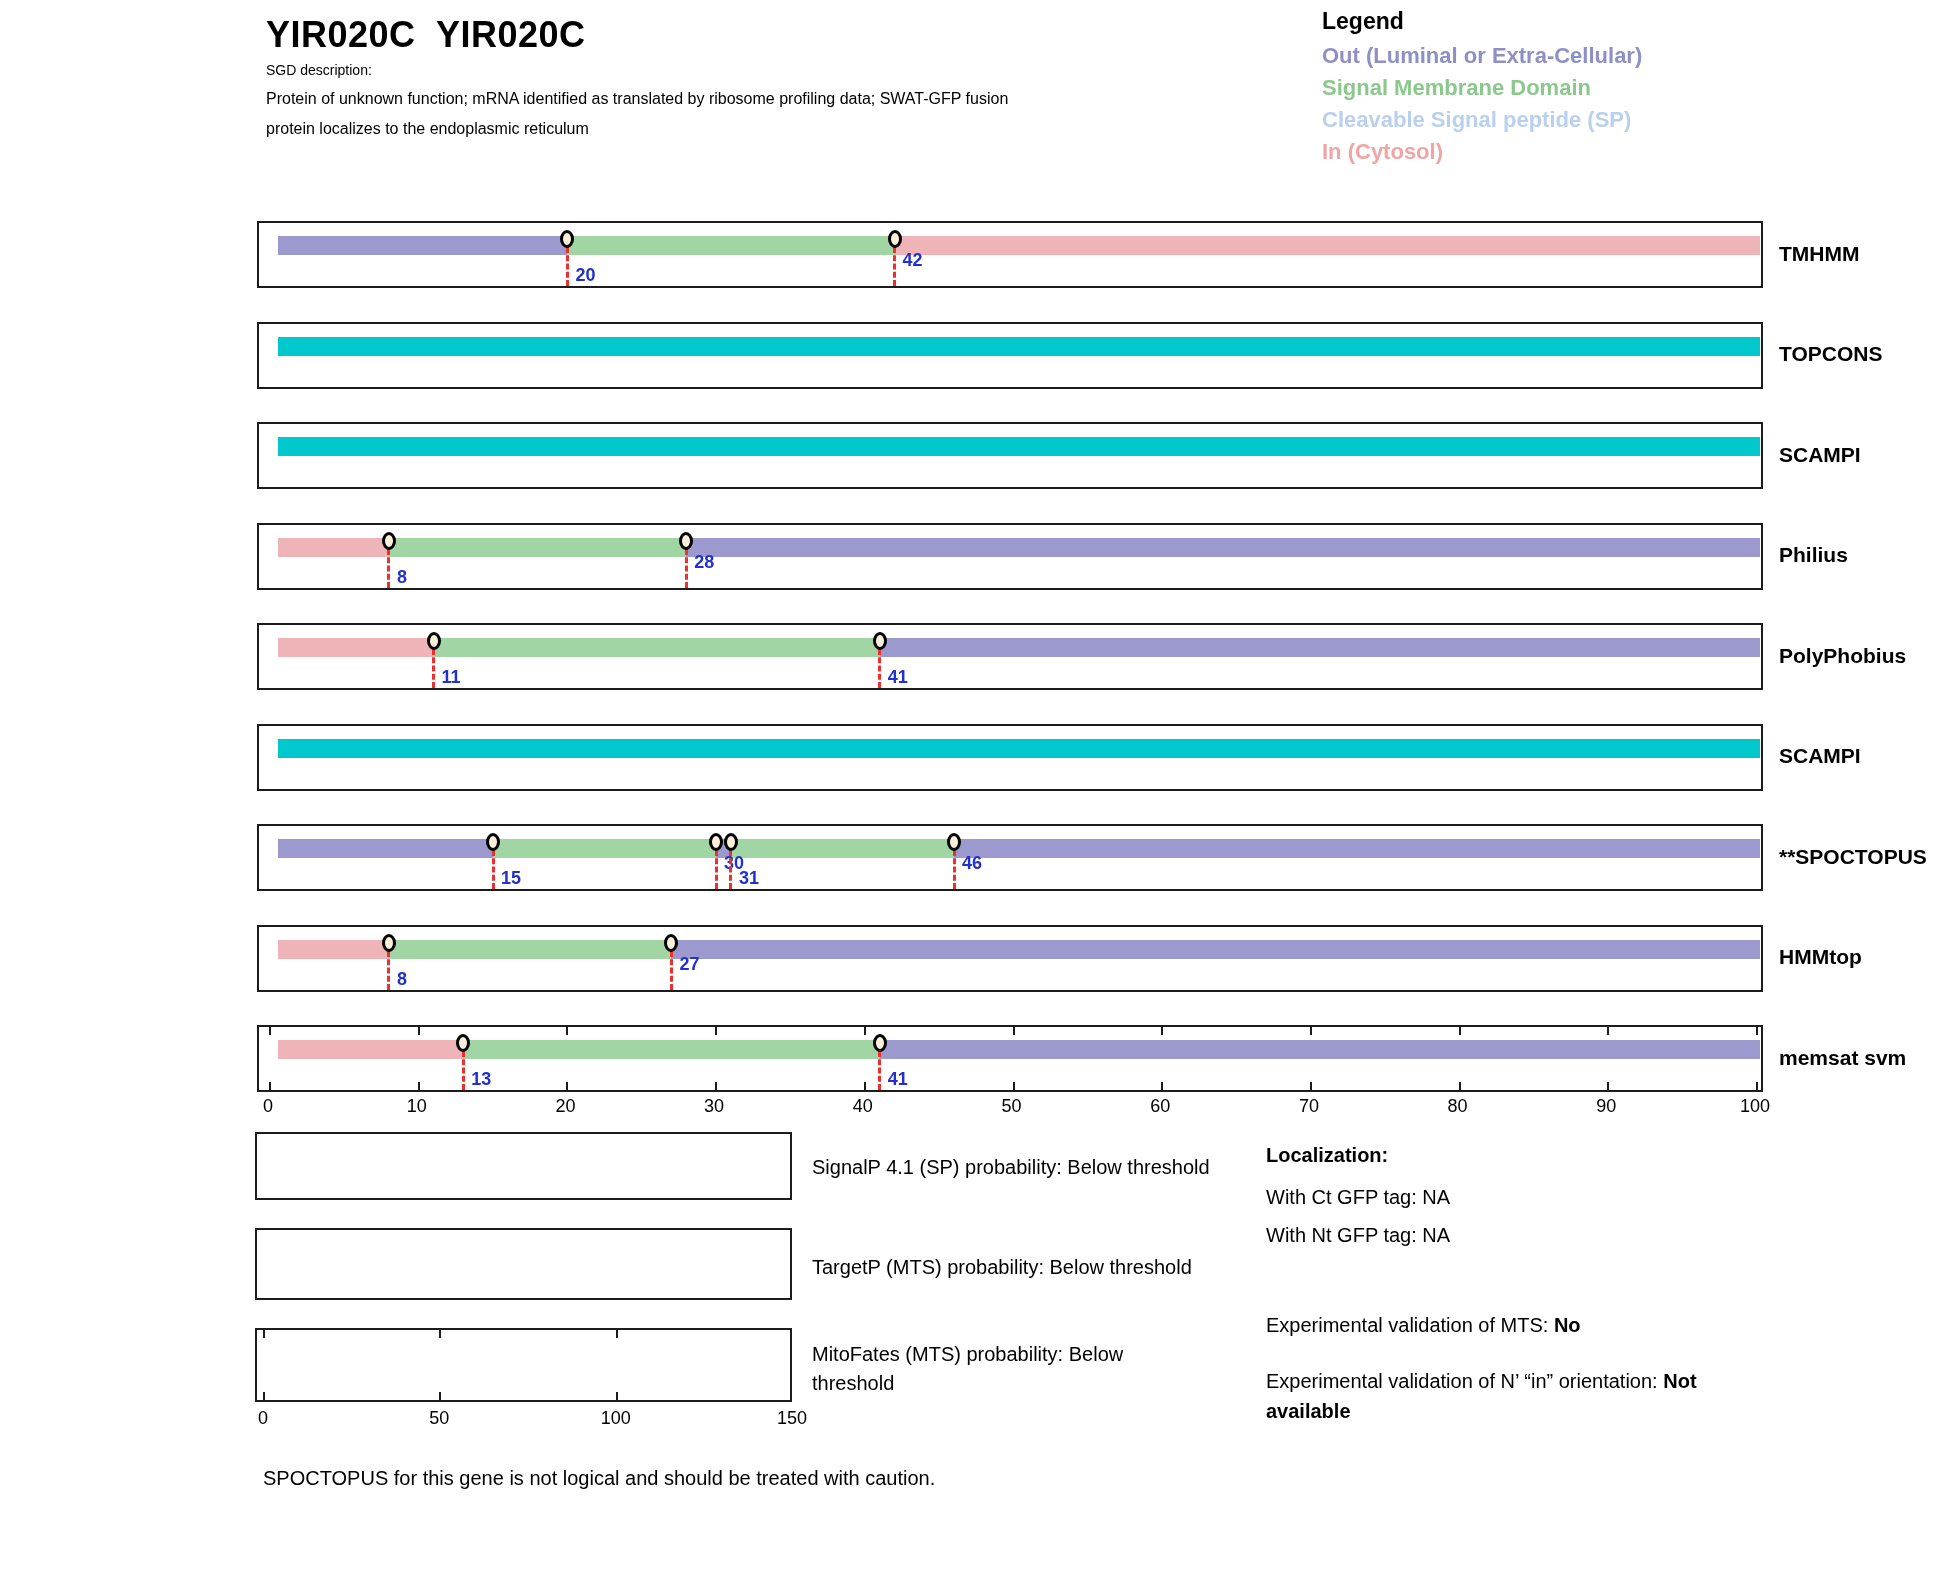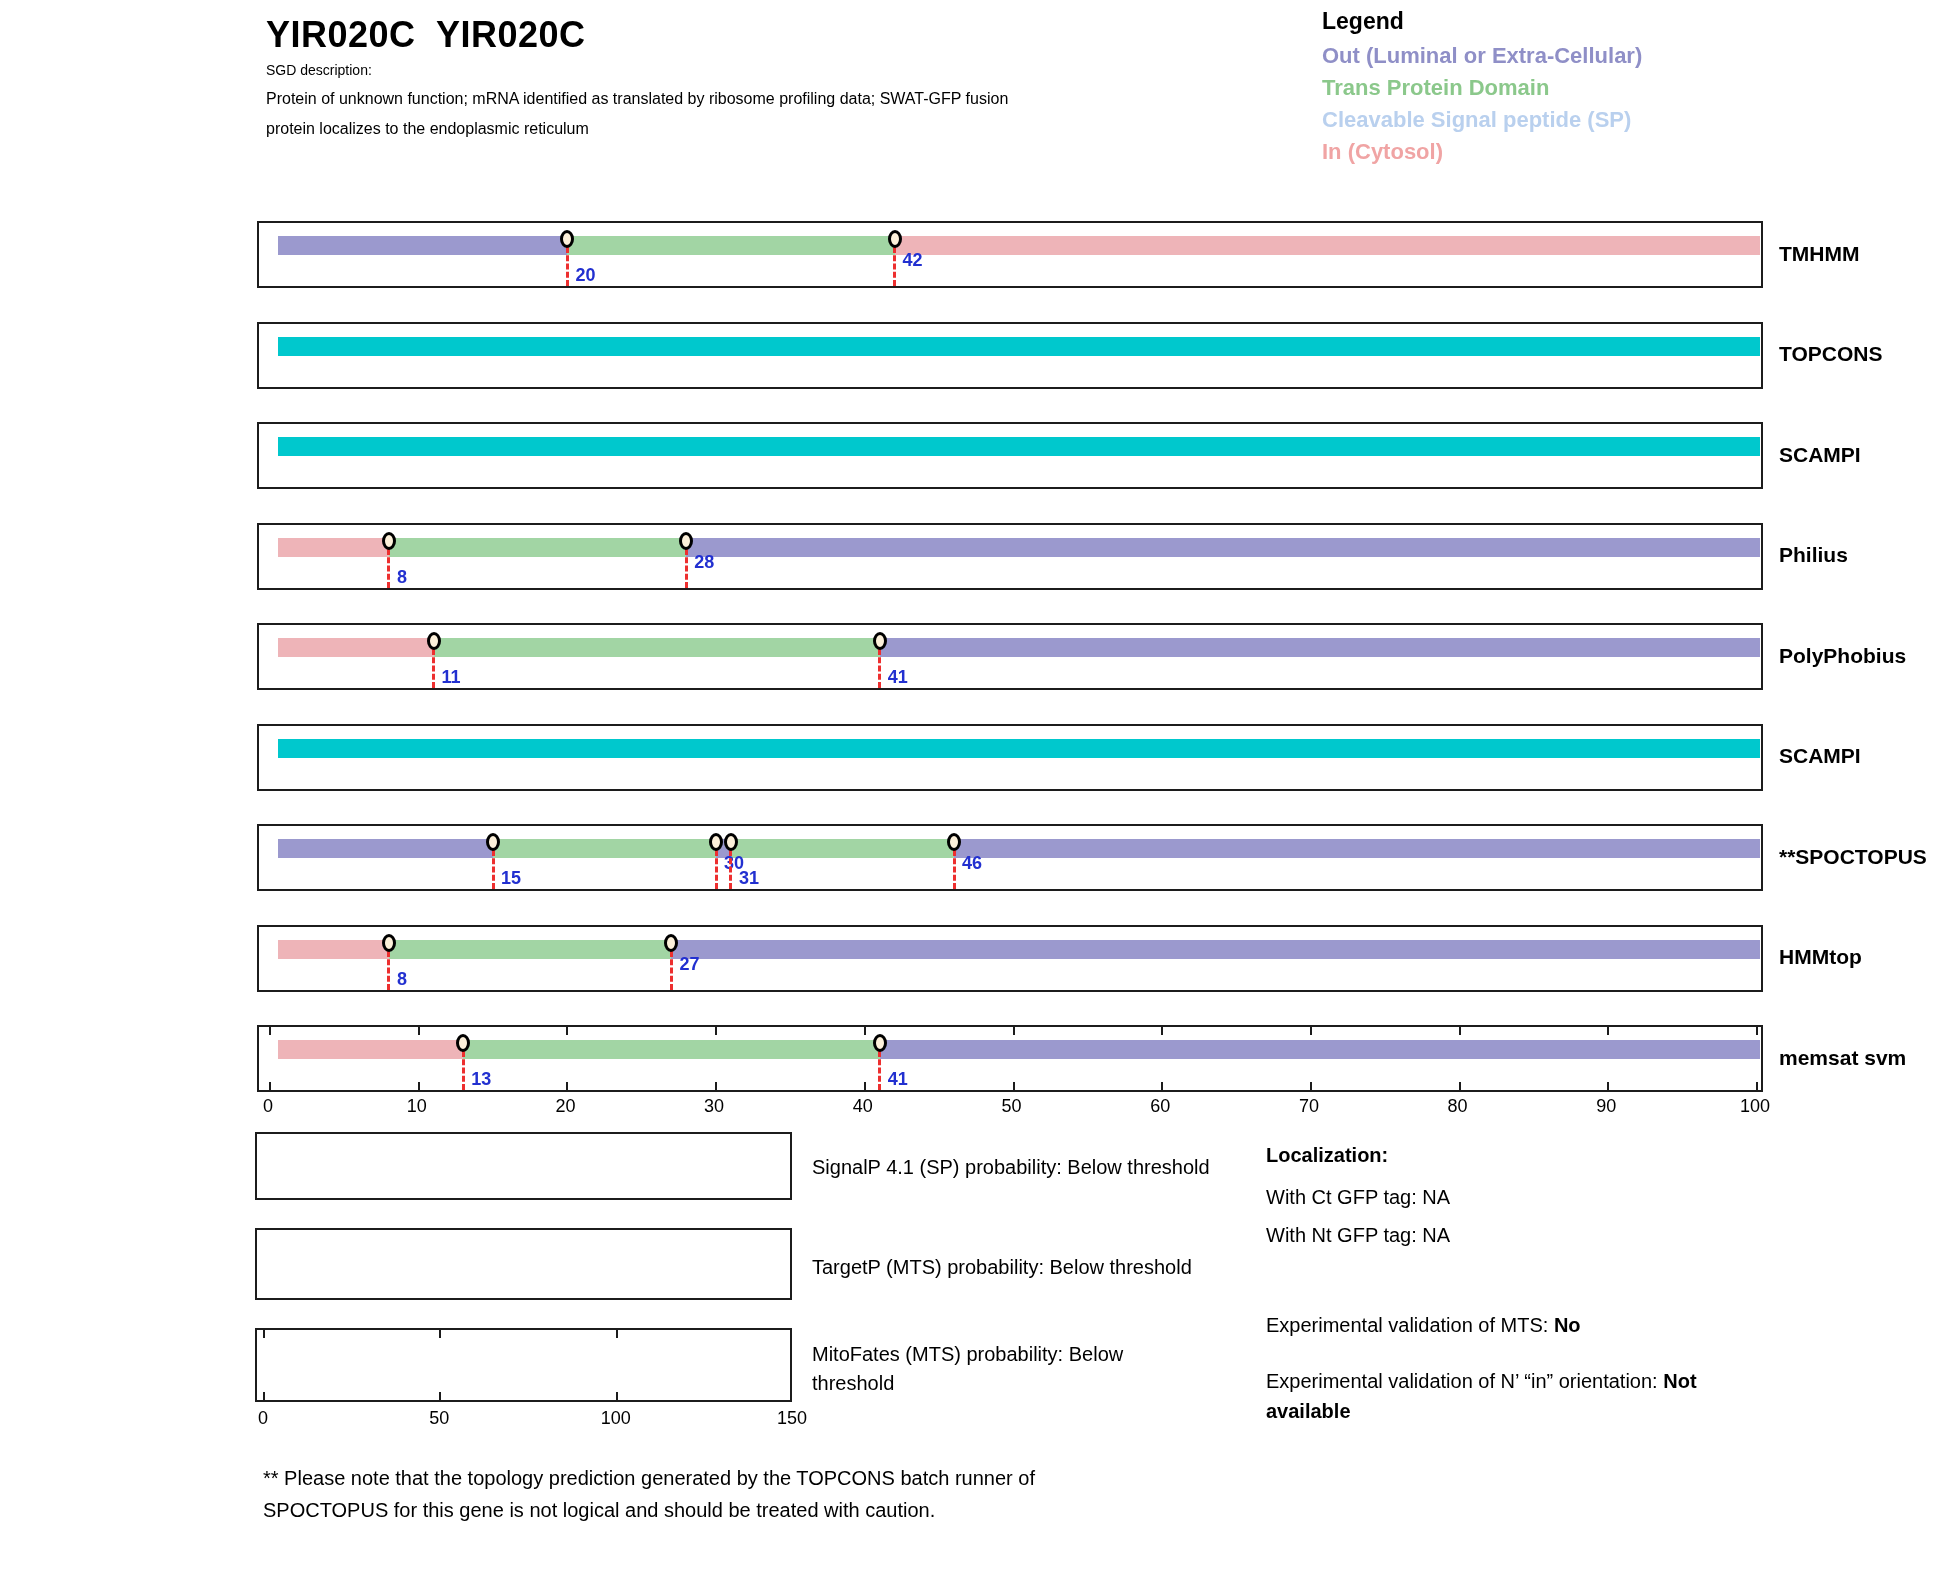--- a/index.html
+++ b/index.html
@@ -29,21 +29,21 @@
 <div class="abs title" style="left:266px;top:14px;">YIR020C  YIR020C</div>
 <div class="abs sgd-label" style="left:266px;top:62px;">SGD description:</div>
 <div class="abs" style="left:266px;top:84px;" id="desc-lines">
     <div class="desc-line">Protein of unknown function; mRNA identified as translated by ribosome profiling data; SWAT-GFP fusion</div>
     <div class="desc-line">protein localizes to the endoplasmic reticulum</div>
   </div>
 
 <div class="abs legend-title" style="left:1322px;top:8px;">Legend</div>
 <div class="abs" style="left:1322px;top:40px;" id="legend-items">
     <div class="legend-item" style="color: rgb(143, 143, 199);">Out (Luminal or Extra-Cellular)</div>
-    <div class="legend-item" style="color: rgb(139, 200, 139);">Trans Protein Domain</div>
+    <div class="legend-item" style="color: rgb(139, 200, 139);">Signal Membrane Domain</div>
     <div class="legend-item" style="color: rgb(185, 208, 238);">Cleavable Signal peptide (SP)</div>
     <div class="legend-item" style="color: rgb(240, 164, 164);">In (Cytosol)</div>
   </div>
 
 <div id="tracks">
     <div class="track-box" style="top: 221px;">
       <div class="seg" style="left: 19.1785px; width: 289.221px; background: rgb(155, 153, 206);"></div>
       <div class="seg" style="left: 308.4px; width: 327.14px; background: rgb(162, 213, 164);"></div>
       <div class="seg" style="left: 635.54px; width: 865.434px; background: rgb(238, 180, 184);"></div>
       <div class="bdash" style="left: 306.9px; height: 39px; border-left-color: rgb(237, 47, 47);"></div>
@@ -198,15 +198,14 @@
 
 <div class="abs body-text bold" style="left:1266px;top:1140px;">Localization:</div>
 <div class="abs body-text" style="left:1266px;top:1182px;">With Ct GFP tag: NA</div>
 <div class="abs body-text" style="left:1266px;top:1220px;">With Nt GFP tag: NA</div>
 
 <div class="abs body-text" style="left:1266px;top:1310px;"><span>Experimental validation of MTS: </span><span class="bold">No</span></div>
 
 <div class="abs body-text" style="left:1266px;top:1366px;width:480px;"><span>Experimental validation of N’ “in” orientation: </span><span class="bold">Not available</span></div>
 
 <div class="abs" style="left:263px;top:1462px;" id="footnote">
-    <div class="footnote-line">** Please note that the topology prediction generated by the TOPCONS batch runner of</div>
     <div class="footnote-line">SPOCTOPUS for this gene is not logical and should be treated with caution.</div>
   </div>
 
 </body></html>

